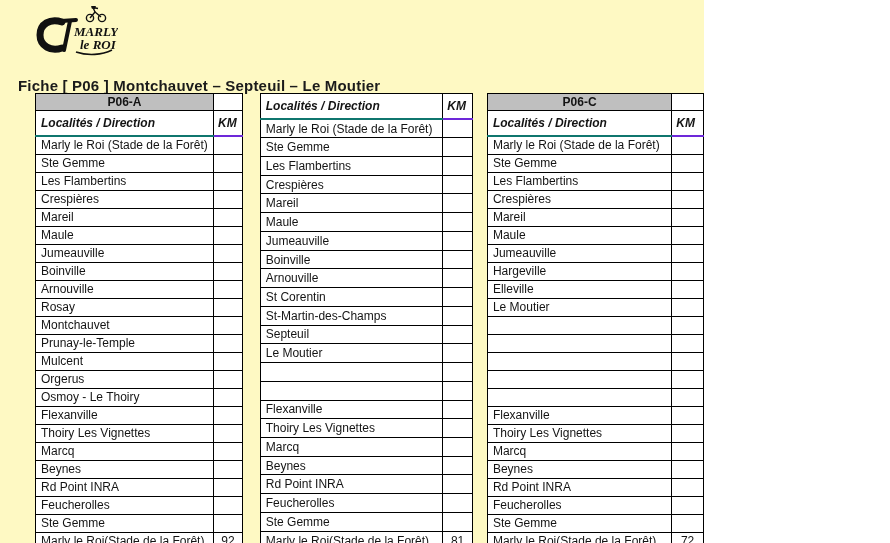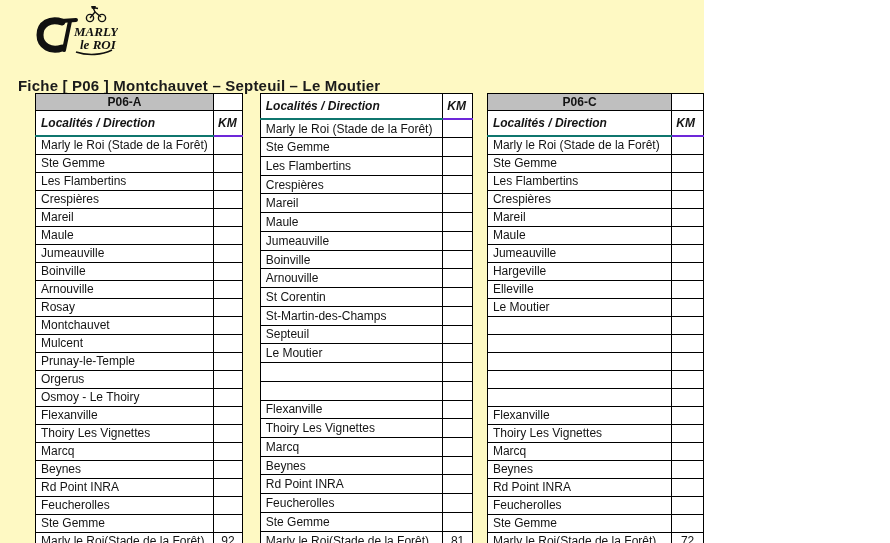--- a/index.html
+++ b/index.html
@@ -135,25 +135,25 @@
           </tr>
           <tr>
             <td class="loc-cell">Rosay</td>
             <td class="km-cell"></td>
           </tr>
           <tr>
             <td class="loc-cell">Montchauvet</td>
             <td class="km-cell"></td>
           </tr>
           <tr>
+            <td class="loc-cell">Prunay-le-Temple</td>
+            <td class="km-cell"></td>
+          </tr>
+          <tr>
             <td class="loc-cell">Mulcent</td>
-            <td class="km-cell"></td>
-          </tr>
-          <tr>
-            <td class="loc-cell">Prunay-le-Temple</td>
             <td class="km-cell"></td>
           </tr>
           <tr>
             <td class="loc-cell">Orgerus</td>
             <td class="km-cell"></td>
           </tr>
           <tr>
             <td class="loc-cell">Osmoy - Le Thoiry</td>
             <td class="km-cell"></td>
           </tr>

